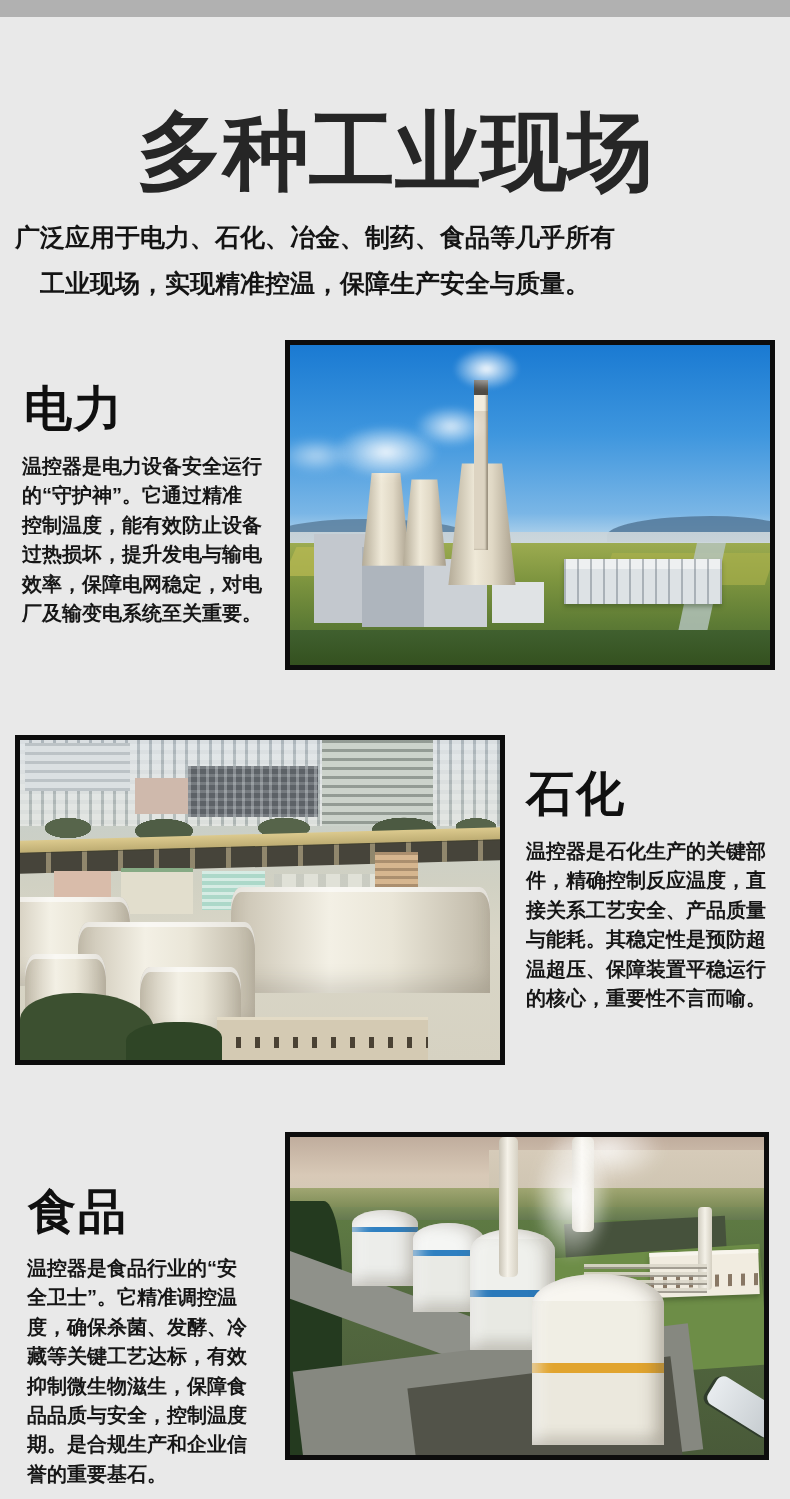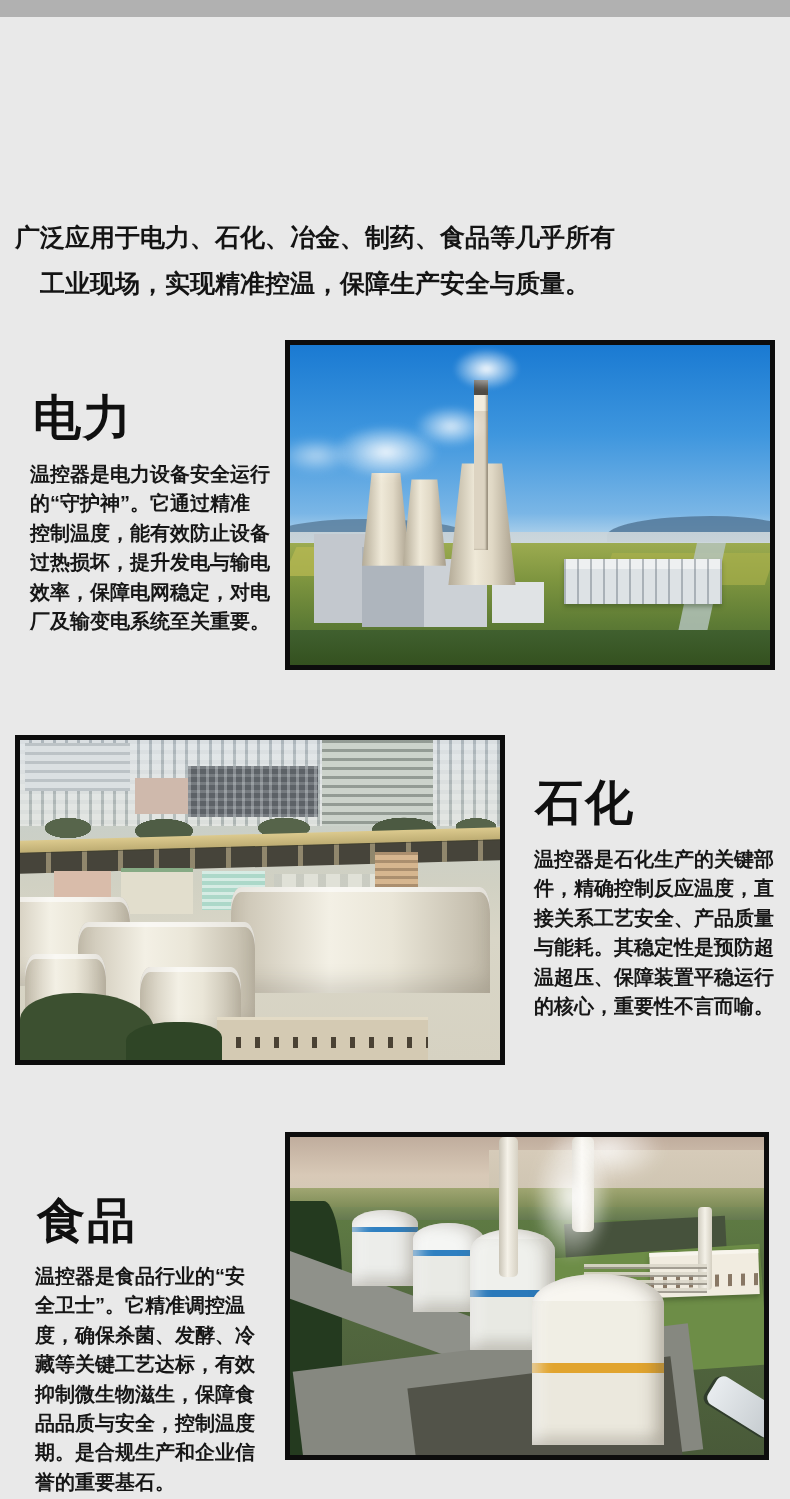--- a/index.html
+++ b/index.html
@@ -3,22 +3,22 @@
 <meta charset="utf-8">
 <style>
   html,body{margin:0;padding:0;background:#e9e9e9;}
   .page{position:relative;width:790px;height:1499px;background:#e9e9e9;overflow:hidden;
         font-family:"Liberation Sans","DejaVu Sans",sans-serif;}
   .topbar{position:absolute;left:0;top:0;width:790px;height:17px;background:#b1b1b1;}
   .title{position:absolute;left:0;top:108px;width:790px;margin:0;text-align:center;
          font-size:86px;line-height:1;font-weight:900;color:#262626;letter-spacing:0;}
   .subtitle{position:absolute;left:0;top:214px;width:630px;margin:0;text-align:center;
             font-size:25px;line-height:46px;font-weight:700;color:#141414;white-space:pre-line;}
-  .h2{position:absolute;margin:9px;font-size:48px;line-height:1;font-weight:900;color:#101010;letter-spacing:2px;}
-  .body{position:absolute;margin:8px;font-size:20px;line-height:29.4px;font-weight:600;color:#161616;white-space:pre-line;}
+  .h2{position:absolute;margin:0;font-size:48px;line-height:1;font-weight:900;color:#101010;letter-spacing:2px;}
+  .body{position:absolute;margin:0;font-size:20px;line-height:29.4px;font-weight:600;color:#161616;white-space:pre-line;}
   .h2-power{left:24px;top:385px;}
   .body-power{left:22px;top:452px;width:252px;}
   .h2-petro{left:526px;top:770px;}
   .body-petro{left:526px;top:837px;width:252px;}
   .h2-food{left:28px;top:1188px;}
   .body-food{left:27px;top:1254px;width:236px;}
 
   .photo{position:absolute;border:5px solid #0d0d0d;overflow:hidden;background:#9db8c8;}
   .photo1{left:285px;top:340px;width:480px;height:320px;}
   .photo2{left:15px;top:735px;width:480px;height:320px;}
@@ -125,20 +125,21 @@
   .p3-s2{left:55%;top:-6%;width:24%;height:20%;filter:blur(6px);opacity:.85;}
   .p3-truck{left:88%;top:80%;width:16%;height:10%;background:linear-gradient(90deg,#e8ecef,#c3c9cd);
             border-radius:8px;transform:rotate(32deg);box-shadow:-3px 2px 0 rgba(20,25,30,.5);}
 </style>
 </head>
 <body>
 
 <div class="page">
   <div class="topbar"></div>
 
+  <h1 class="title">多种工业现场</h1>
   <p class="subtitle">广泛应用于电力、石化、冶金、制药、食品等几乎所有
 工业现场，实现精准控温，保障生产安全与质量。</p>
 
   <section>
     <h2 class="h2 h2-power">电力</h2>
     <p class="body body-power">温控器是电力设备安全运行
 的“守护神”。它通过精准
 控制温度，能有效防止设备
 过热损坏，提升发电与输电
 效率，保障电网稳定，对电

